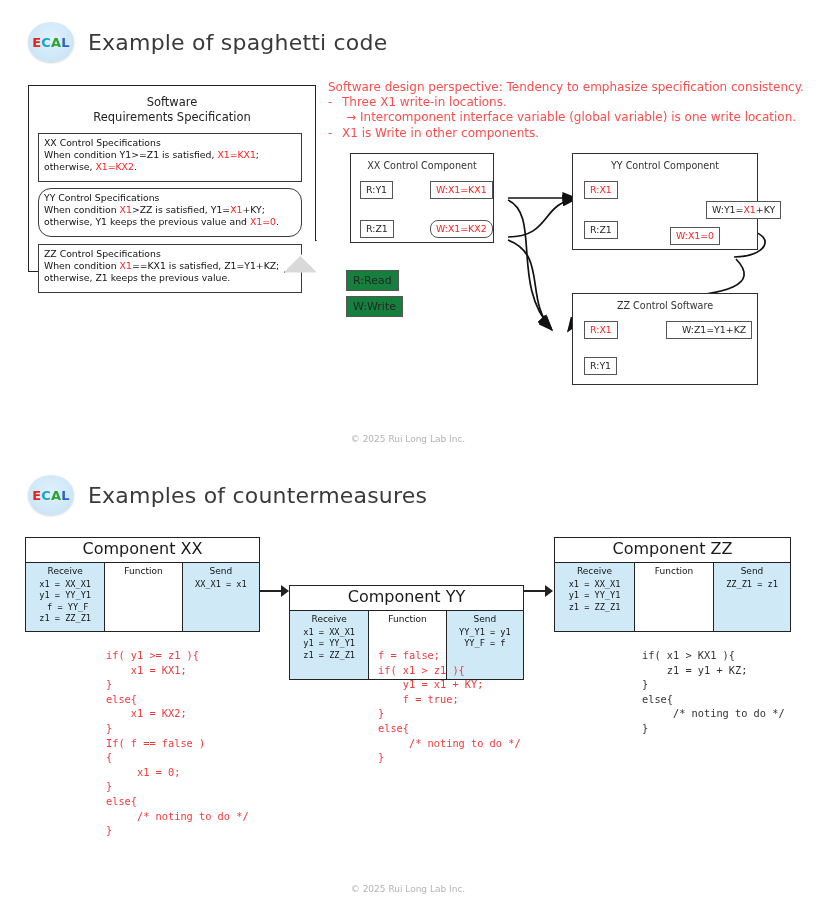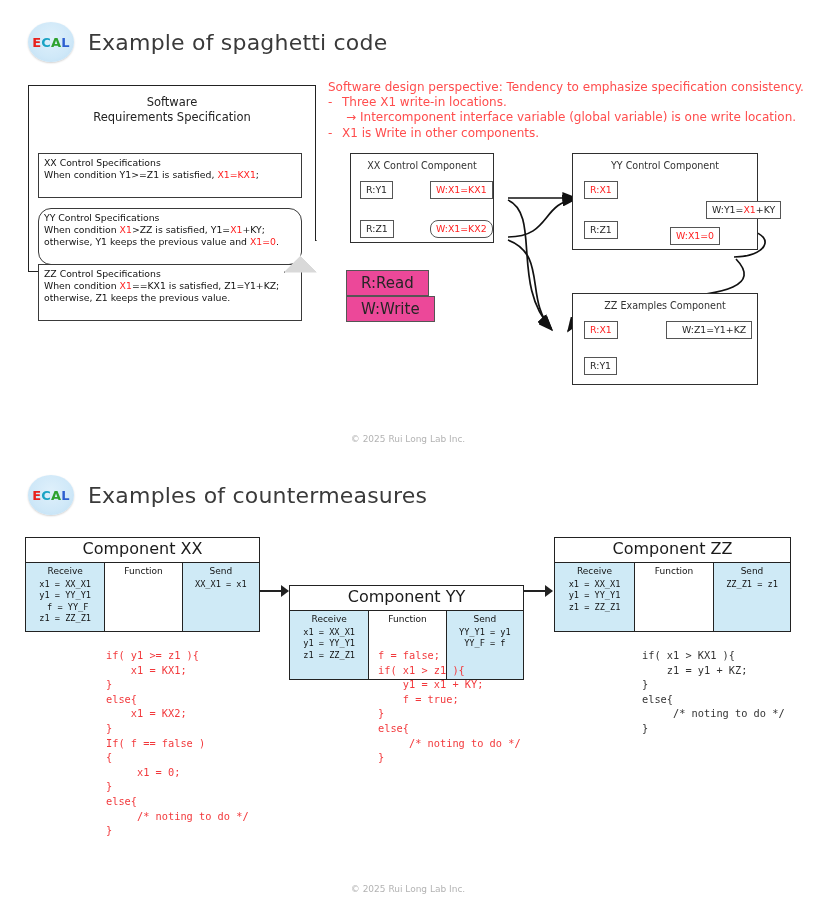--- a/index.html
+++ b/index.html
@@ -36,22 +36,22 @@
     position:absolute;left:28px;top:85px;width:288px;height:187px;
     border:1.6px solid #222;background:#fff;box-sizing:border-box;
   }
   .srs-title{
     text-align:center;font-size:11.5px;line-height:15px;color:#222;
     padding-top:9px;
   }
   .spec{
     position:absolute;left:9px;width:264px;
     border:1.3px solid #3a3a3a;box-sizing:border-box;
-    background:#fff;padding:3px 4px 16px 5px;
-    font-size:9.3px;line-height:12.1px;color:#111;margin-top:20px;
+    background:#fff;padding:3px 4px 8px 5px;
+    font-size:9.3px;line-height:12.1px;color:#111;
   }
   .spec.s1{top:47px;}
   .spec.s2{top:102px;border-radius:13px;}
   .spec.s3{top:158px;}
   .rd{color:#ff2020;}
   .fold{
     position:absolute;right:-1.6px;bottom:-1.6px;width:33px;height:33px;
     background:linear-gradient(225deg,#ffffff 0 50%,#d9d9d9 50% 100%);
     border-left:1.6px solid #222;border-top:1.6px solid #222;
     box-sizing:border-box;
@@ -76,22 +76,22 @@
   .comp-title{
     text-align:center;font-size:9.6px;color:#333;padding-top:6px;
   }
   .nodebox{
     position:absolute;border:1.2px solid #555;background:#fff;
     font-size:9.4px;line-height:10px;padding:3px 5px;white-space:nowrap;
     font-family:"DejaVu Sans","Liberation Sans",sans-serif;box-sizing:border-box;
   }
   .nodebox.red{color:#ff2020;}
   .legend-box{
-    position:absolute;border:1.2px solid #555;background:#ec4899;
-    font-size:15px;padding:3px 14px;white-space:nowrap;
+    position:absolute;border:1.2px solid #555;background:#15803d;
+    font-size:11px;padding:3px 6px;white-space:nowrap;
   }
   .wires{position:absolute;left:0;top:0;width:470px;height:255px;pointer-events:none;}
 
   
   .copy{
     position:absolute;width:816px;text-align:center;
     font-size:9px;color:#b3b3b3;
   }
 
   
@@ -143,20 +143,21 @@
 
   <div class="srs">
     <div class="srs-title">
       <div>Software</div>
       <div>Requirements Specification</div>
     </div>
 
     <div class="spec s1">
       <div>XX Control Specifications</div>
       <div><span>When condition Y1&gt;=Z1 is satisfied, </span><span class="rd">X1=KX1</span><span>;</span></div>
+      <div><span>otherwise, </span><span class="rd">X1=KX2</span><span>.</span></div>
     </div>
 
     <div class="spec s2">
       <div>YY Control Specifications</div>
       <div><span>When condition </span><span class="rd">X1</span><span>&gt;ZZ is satisfied, Y1=</span><span class="rd">X1</span><span>+KY;</span></div>
       <div><span>otherwise, Y1 keeps the previous value and </span><span class="rd">X1=0</span><span>.</span></div>
     </div>
 
     <div class="spec s3">
       <div>ZZ Control Specifications</div>
@@ -210,21 +211,21 @@
 
     <div class="comp" style="left:236px;top:8px;width:186px;height:97px;">
       <div class="comp-title">YY Control Component</div>
     </div>
     <div class="nodebox red" style="left:248px;top:36px;">R:X1</div>
     <div class="nodebox" style="left:248px;top:76px;">R:Z1</div>
     <div class="nodebox" style="left:370px;top:56px;"><span>W:Y1=<span class="rd">X1</span>+KY</span></div>
     <div class="nodebox red" style="left:334px;top:82px;">W:X1=0</div>
 
     <div class="comp" style="left:236px;top:148px;width:186px;height:92px;">
-      <div class="comp-title">ZZ Examples Component</div>
+      <div class="comp-title">ZZ Control Software</div>
     </div>
     <div class="nodebox red" style="left:248px;top:176px;">R:X1</div>
     <div class="nodebox" style="left:248px;top:212px;">R:Y1</div>
     <div class="nodebox" style="left:330px;top:176px;padding-left:15px;">W:Z1=Y1+KZ</div>
 
     <div class="legend-box" style="left:10px;top:125px;">R:Read</div>
     <div class="legend-box" style="left:10px;top:151px;">W:Write</div>
   </div>
 
   <div class="copy" style="top:434px;">© 2025 Rui Long Lab Inc.</div>

